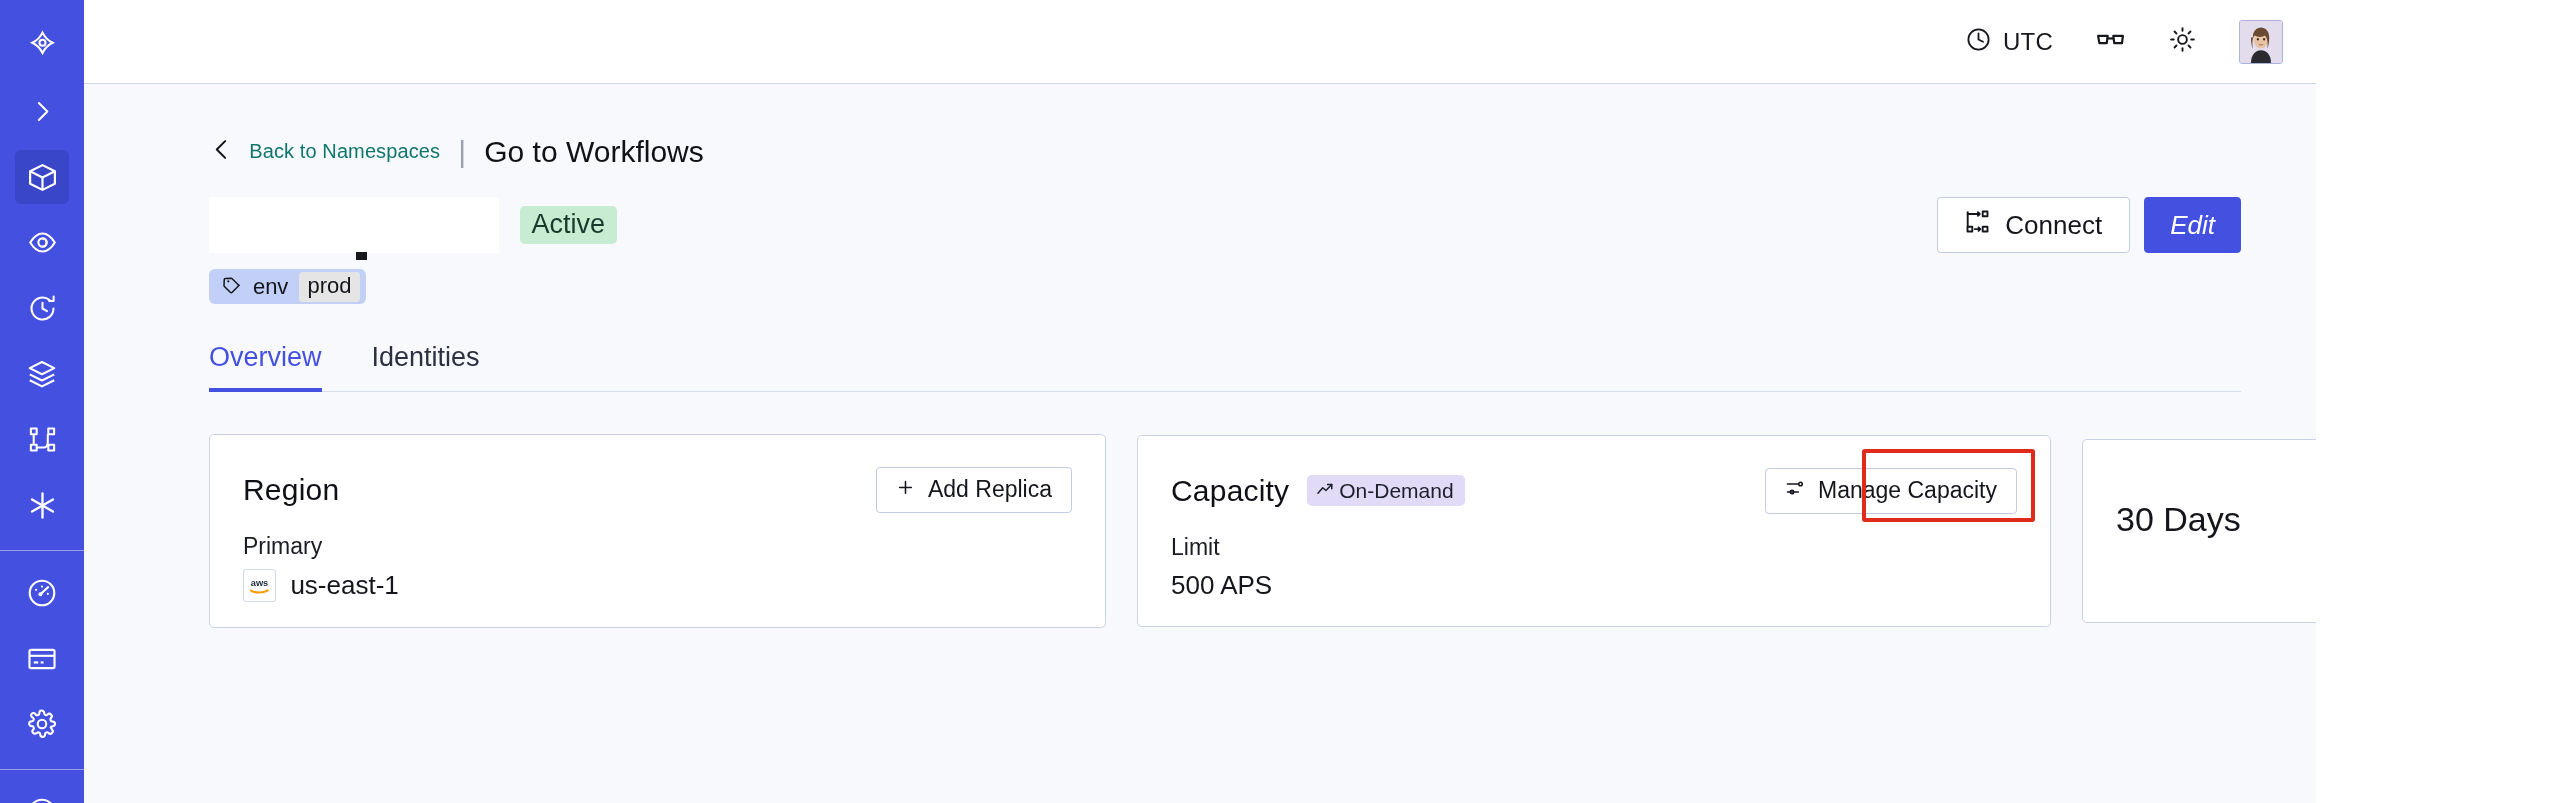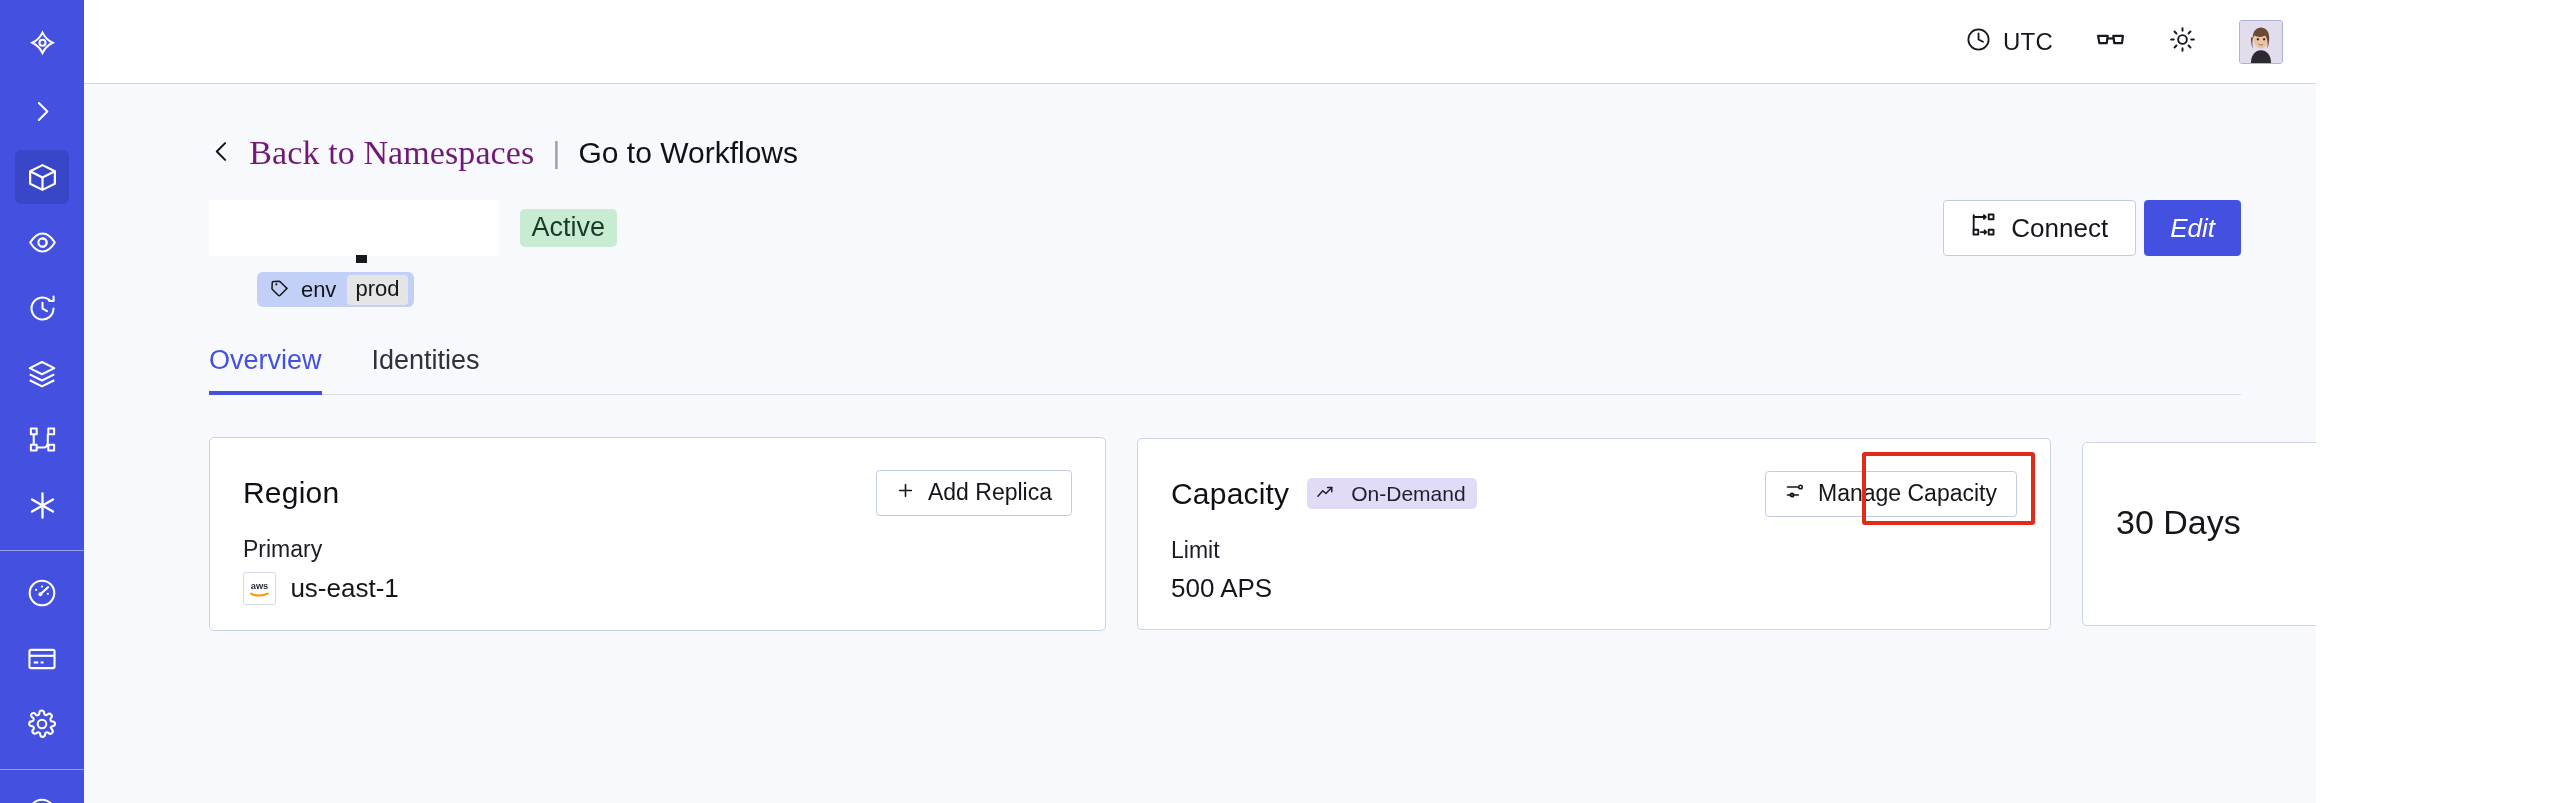--- a/index.html
+++ b/index.html
@@ -70,21 +70,21 @@
   }
   .inner { padding: 0 75px 0 125px; }
 
   
   .breadcrumb {
     display: flex; align-items: center; gap: 15.3px;
     padding-top: 50px;
     color: #101217;
   }
   .bc-back { display: flex; align-items: center; gap: 15.3px; cursor: pointer; }
-  .bc-text { font-size: 34px; color: #701a75; letter-spacing: 0.1px; font-family: Liberation Serif, serif; }
+  .bc-text { font-size: 20px; color: #0f766e; letter-spacing: 0.1px; }
   .bc-sep { font-size: 30px; color: #9aa0ad; padding: 0 2.9px; }
   .bc-link { font-size: 30px; color: #101217; cursor: pointer; }
 
   
   .title-row {
     display: flex; align-items: center;
     margin-top: 27px;
     min-height: 58px;
   }
   .title-mask {
@@ -98,21 +98,21 @@
     width: 10.5px; height: 7.7px; background: #16181d;
   }
   .badge-active {
     margin-left: 21px;
     background: #c7ecd1; color: #18392a;
     font-size: 27px;
     padding: 4.8px 11.5px 6.7px 11.5px;
     border-radius: 4.8px;
     line-height: 1;
   }
-  .title-actions { margin-left: auto; display: flex; align-items: center; gap: 8px; }
+  .title-actions { margin-left: auto; display: flex; align-items: center; gap: 14px; }
   .btn {
     display: inline-flex; align-items: center; justify-content: center;
     gap: 15.3px;
     font-size: 26px;
     cursor: pointer;
     white-space: nowrap;
   }
   .btn-outline {
     background: #ffffff; color: #14161c;
     border: 1px solid #c3cbe2;
@@ -120,21 +120,21 @@
     height: 56px; padding: 0 27px;
   }
   .btn-primary {
     background: #4450e0; color: #ffffff;
     border: 1px solid #4450e0;
     border-radius: 3.8px;
     height: 56px; padding: 0 25px; font-style: italic;
   }
 
   
-  .tag-row { margin-top: 15.3px; display: flex; margin-left: 48px; }
+  .tag-row { margin-top: 15.3px; display: flex; }
   .tag {
     display: inline-flex; align-items: center; gap: 10.5px;
     background: #c2d0f7; border-radius: 5.8px;
     padding: 4.8px 5.8px 4.8px 13.4px;
     height: 35px;
   }
   .tag-key { font-size: 22px; color: #14161c; }
   .tag-val {
     background: #e5e5e5; color: #14161c;
     font-size: 22px; border-radius: 3.8px;
@@ -184,21 +184,21 @@
   .card-val { font-size: 26px; color: #14161c; margin-top: 9.6px; display: flex; align-items: center; gap: 14.4px; }
   .card-head-actions { margin-left: auto; display: flex; align-items: center; }
   .btn-sm {
     display: inline-flex; align-items: center; gap: 13.4px;
     background: #ffffff; color: #14161c;
     border: 1px solid #c3cbe2; border-radius: 3.8px;
     height: 46px; padding: 0 19px;
     font-size: 23px; cursor: pointer; white-space: nowrap;
   }
   .badge-ondemand {
-    display: inline-flex; align-items: center; gap: 17px;
+    display: inline-flex; align-items: center; gap: 5px;
     background: #e2dbf8; color: #1d1f2b;
     font-size: 21px; border-radius: 4.8px;
     padding: 4.8px 11.5px 5.8px 9.6px;
     margin-left: 17.3px; line-height: 1;
   }
   .highlight-box {
     position: absolute;
     border: 4.8px solid #e02b1a;
     border-radius: 2.9px;
     pointer-events: none;

